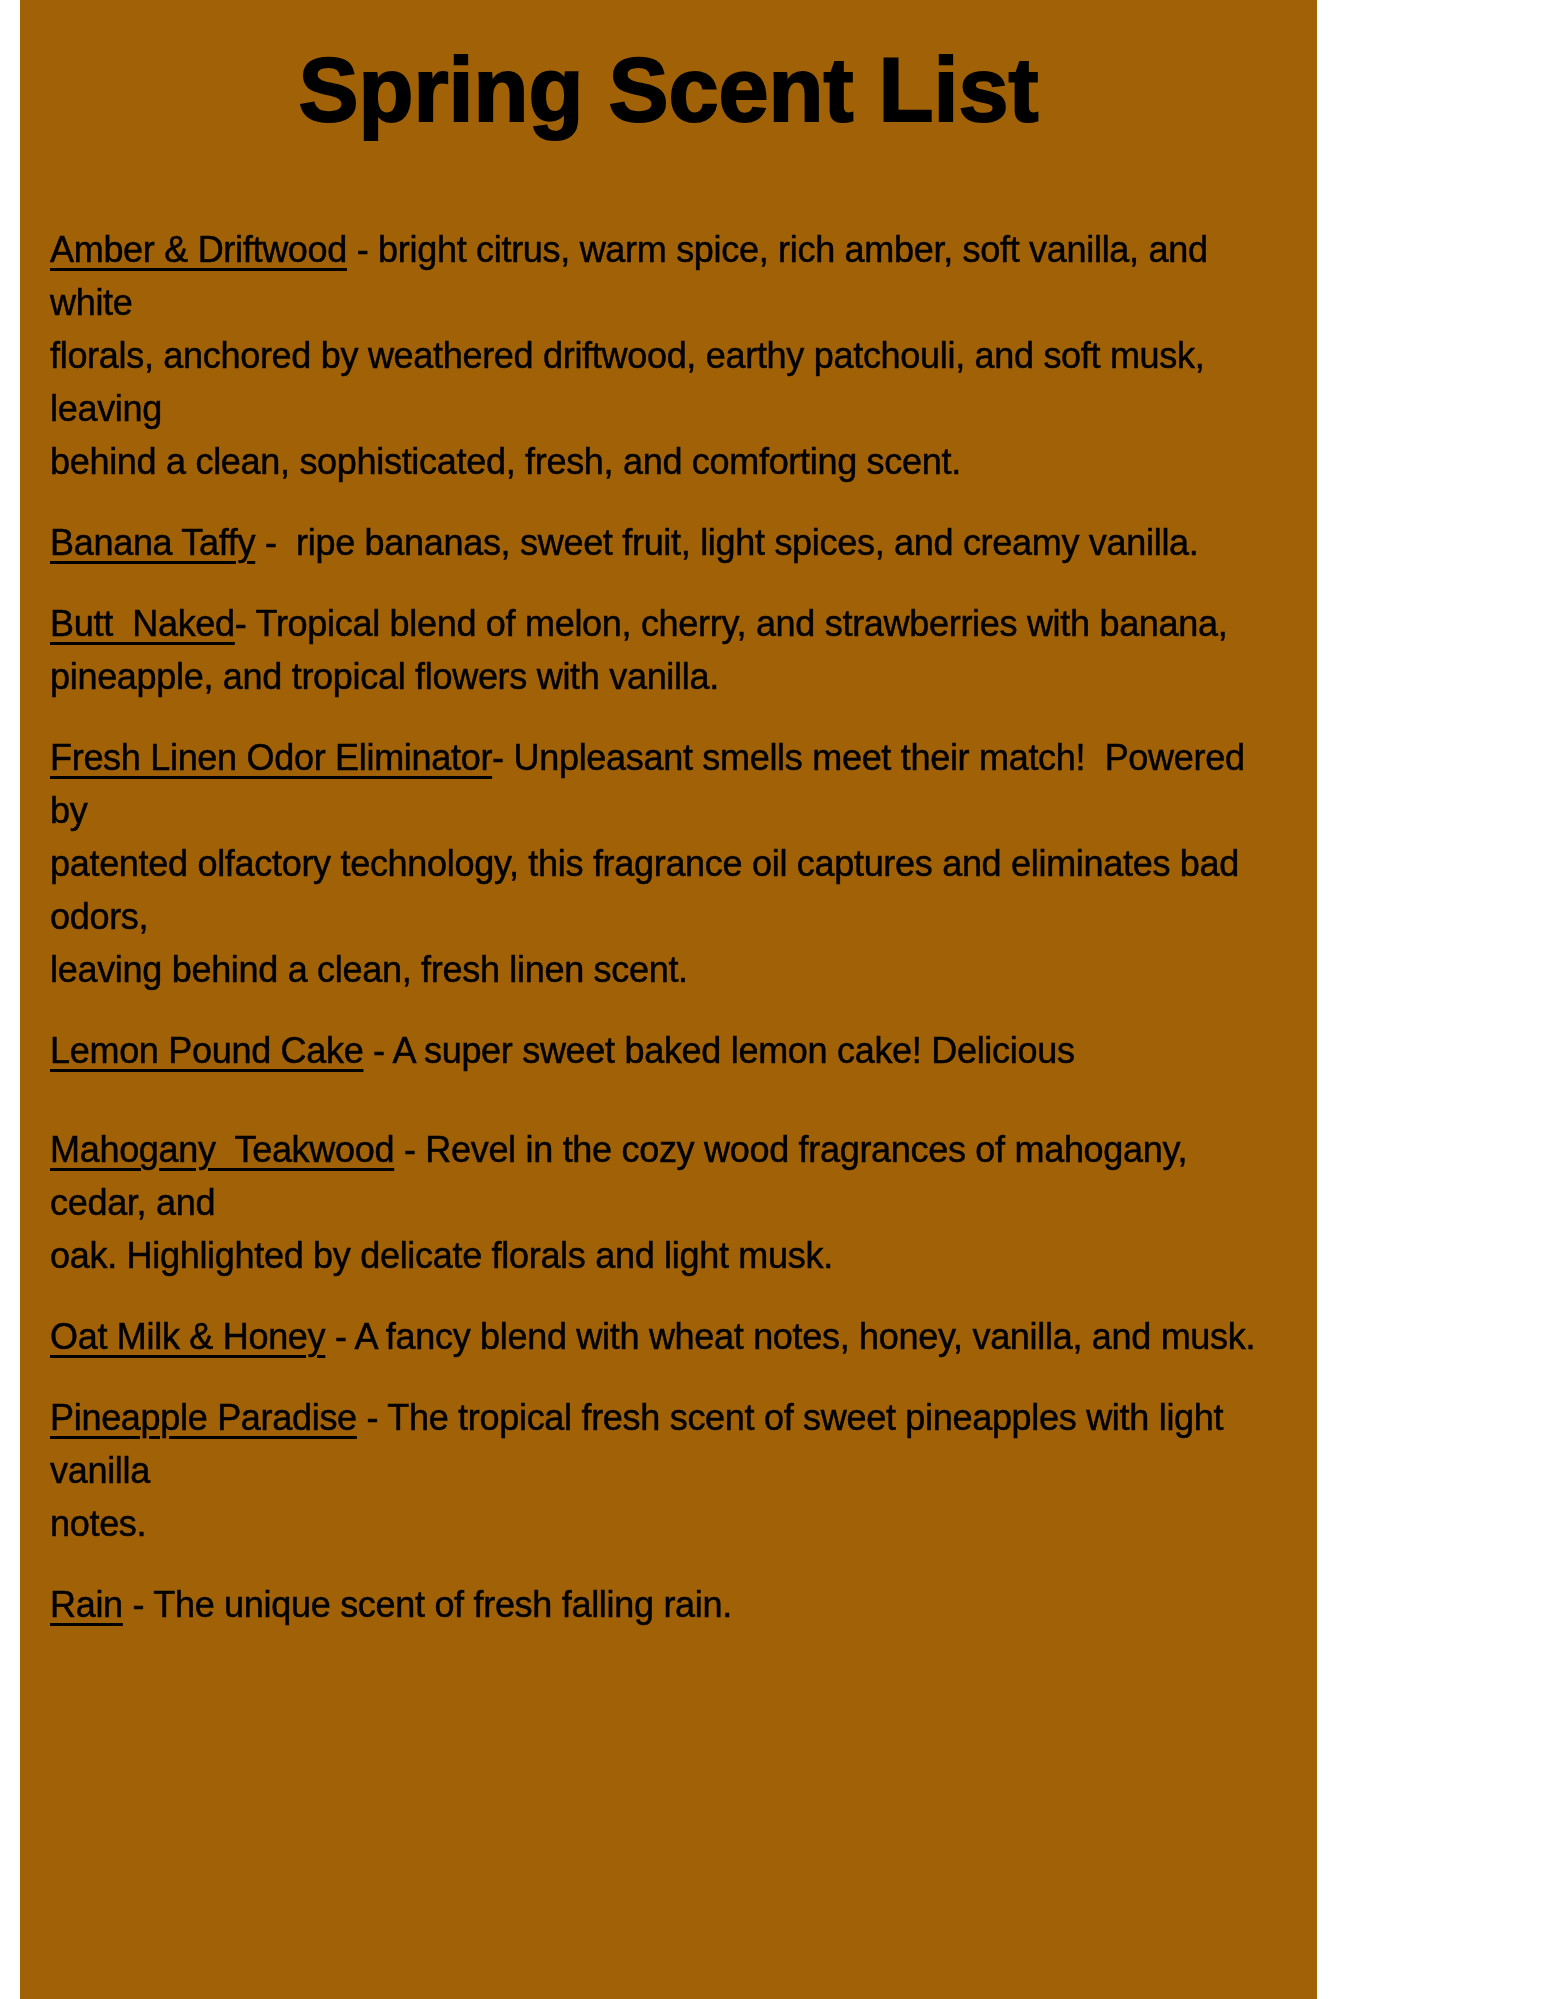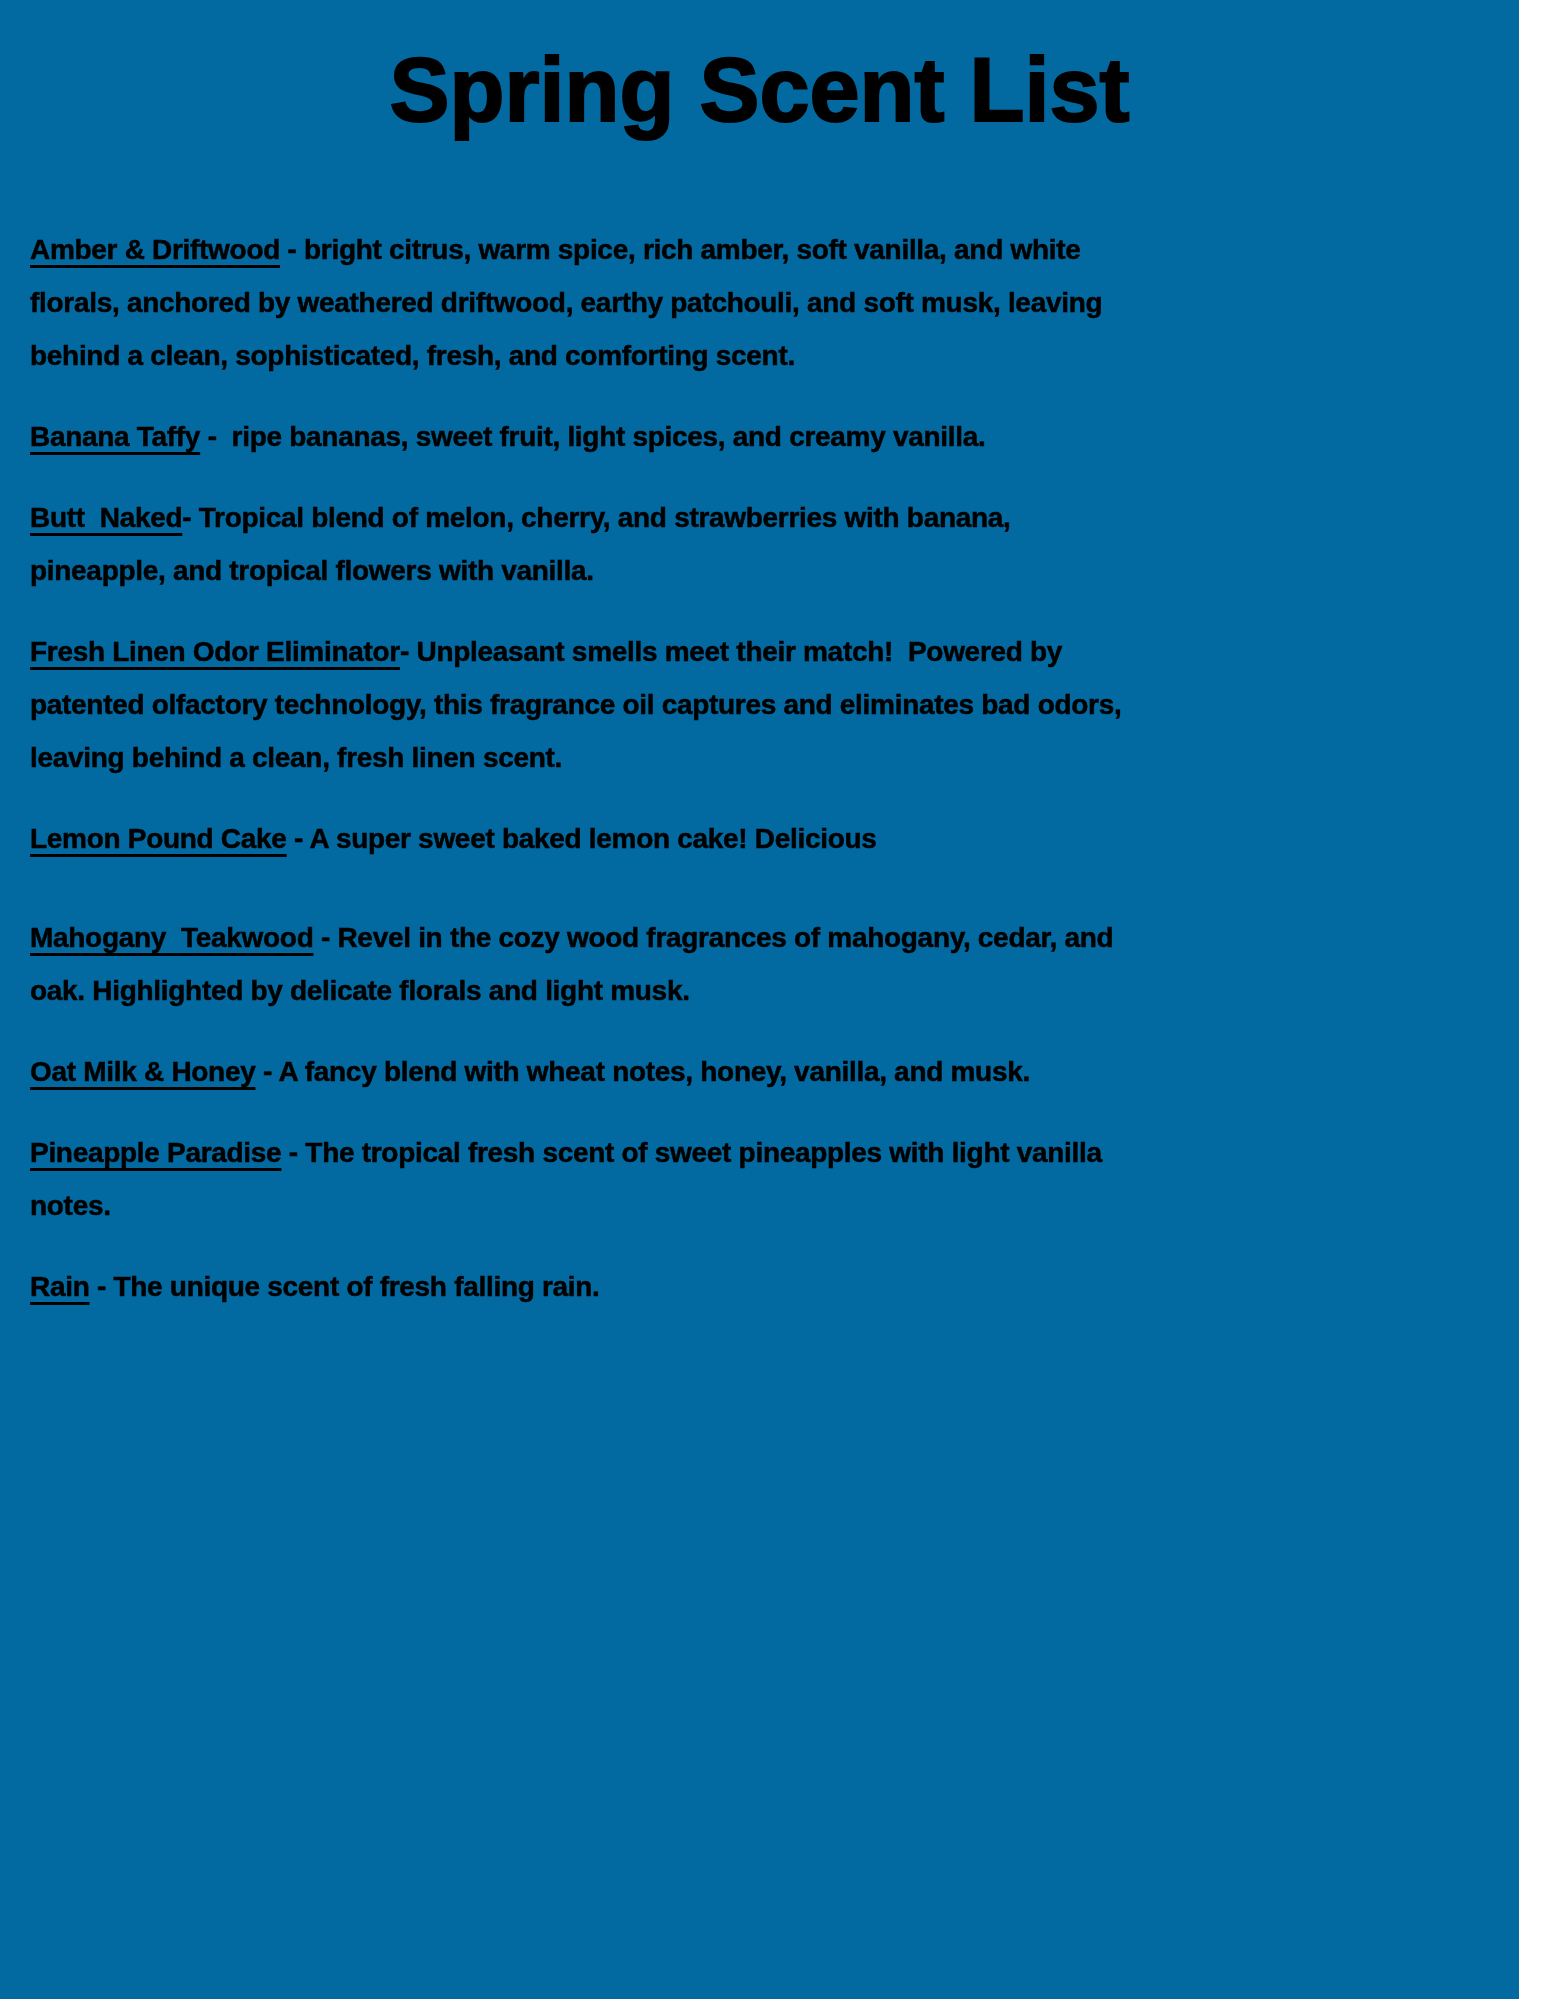--- a/index.html
+++ b/index.html
@@ -1,44 +1,45 @@
 <!DOCTYPE html>
 <html><head>
 <meta charset="utf-8">
 <style>
   html, body {
     margin: 0;
     padding: 0;
     background: #ffffff;
   }
   .page {
-    width: 1519px;
+    width: 1297px;
     height: 1999px;
     box-sizing: border-box;
-    background: #0369a1;
+    background: #a16207;
     color: #000000;
     font-family: "Liberation Sans", sans-serif;
     overflow: hidden;
+    margin-left: 20px;
   }
   .title {
     text-align: center;
     font-size: 90px;
     line-height: 105px;
     font-weight: bold;
     letter-spacing: 0;
     margin: 38px 0 80px 0;
     -webkit-text-stroke: 2px #000000;
   }
   .scent-list {
     padding: 0 40px 0 30px;
   }
   .scent {
-    font-size: 28px;
+    font-size: 36px;
     line-height: 53px;
-    font-weight: bold;
+    font-weight: normal;
     letter-spacing: -0.3px;
     margin: 0 0 28px 0;
     white-space: pre-wrap;
     -webkit-text-stroke: 0.5px #000000;
   }
   .scent.extra-gap {
     margin-bottom: 46px;
   }
   .scent-name {
     text-decoration: underline;

